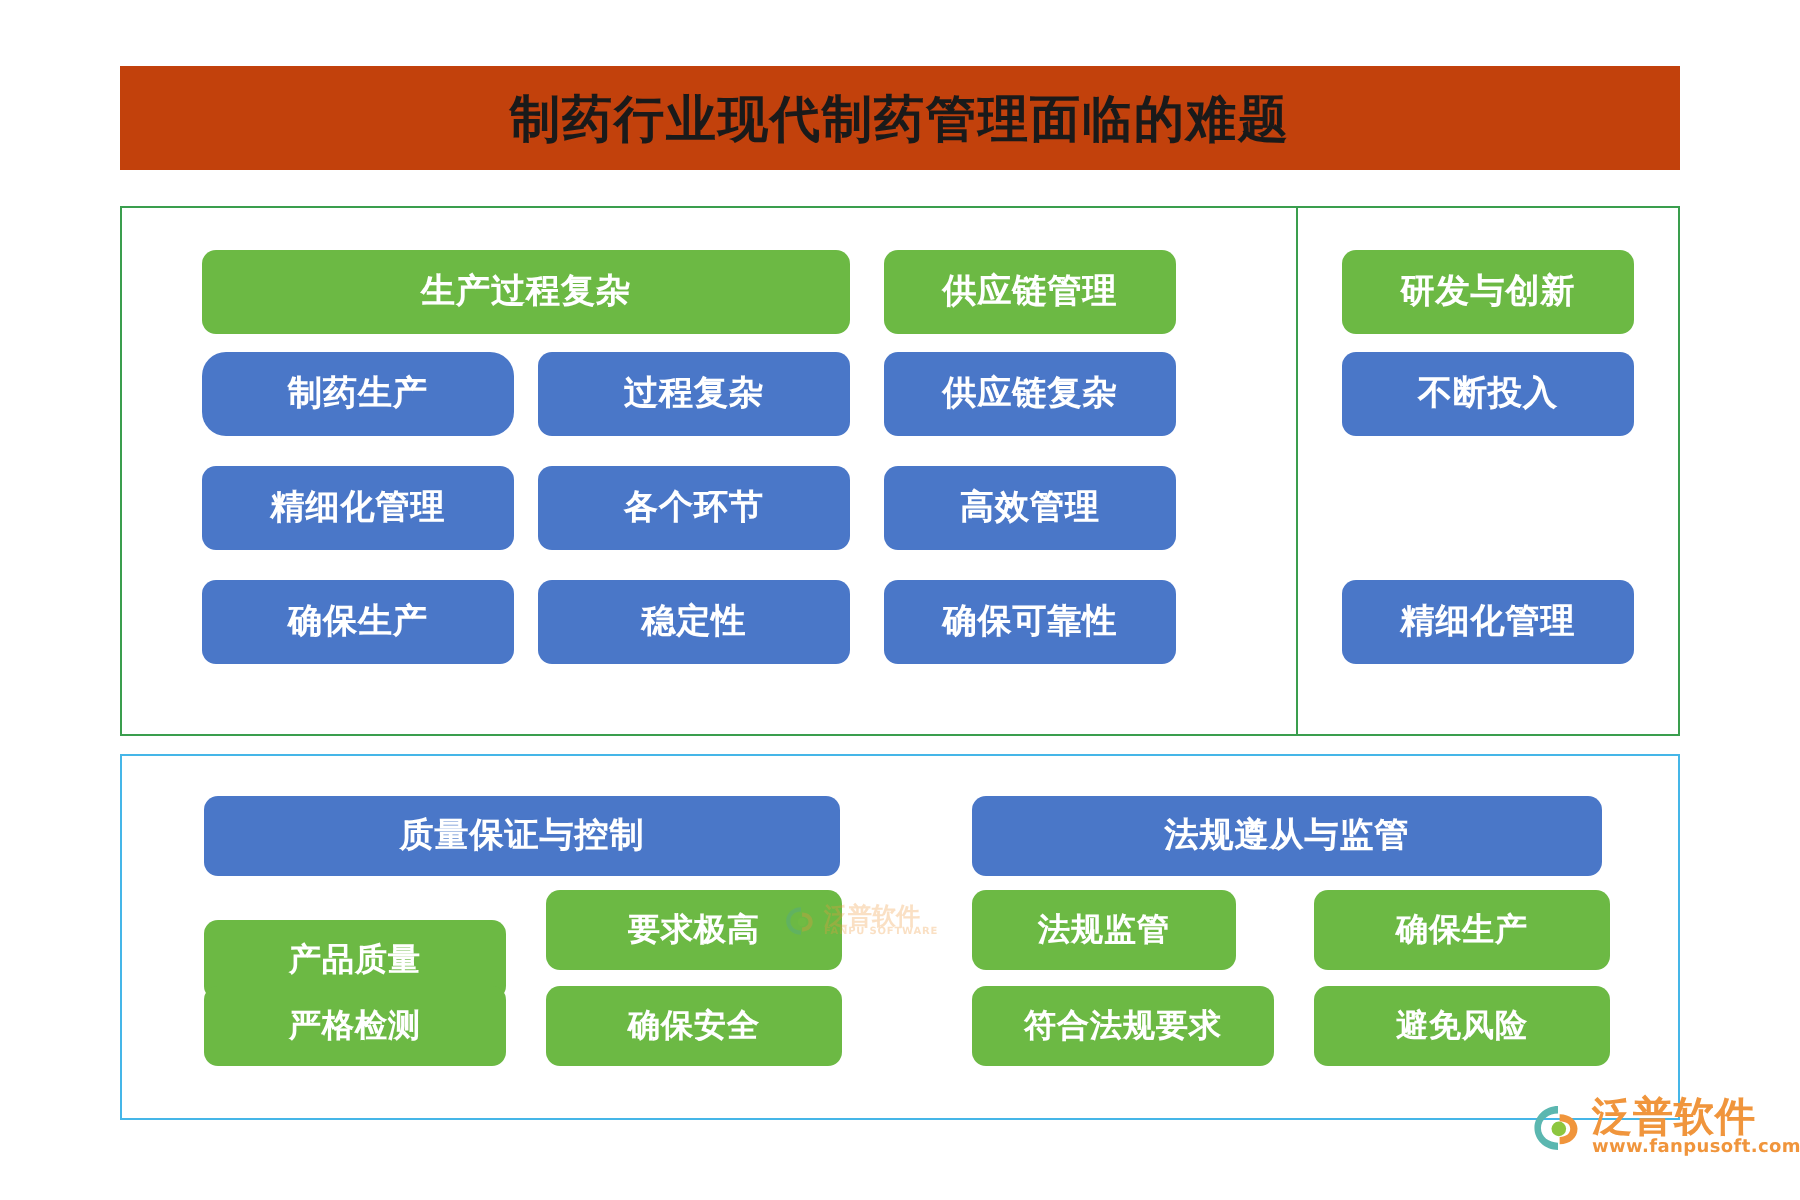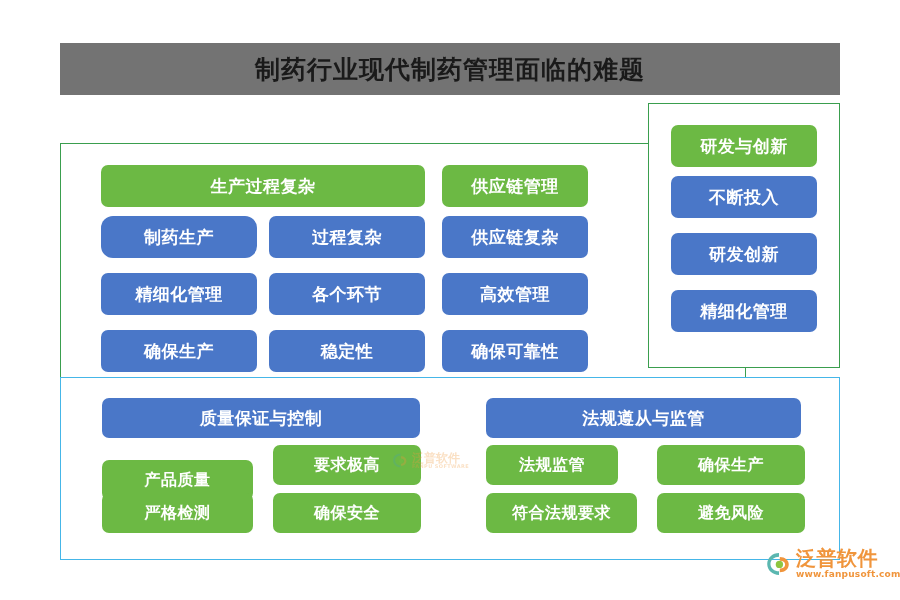--- a/index.html
+++ b/index.html
@@ -12,24 +12,24 @@
     height: 600px;
     font-family: "DejaVu Sans", "Liberation Sans", sans-serif;
     overflow: hidden;
     position: relative;
   }
 
   
   .header-band {
     position: absolute;
     left: 60px;
-    top: 43px;
+    top: 33px;
     width: 780px;
     height: 52px;
-    background: #737373;
+    background: #c2410c;
     display: flex;
     align-items: center;
     justify-content: center;
   }
   .header-title {
     font-size: 25px;
     font-weight: bold;
     color: #1a1a1a;
     letter-spacing: 1px;
     line-height: 1;
@@ -38,21 +38,21 @@
   
   .panel {
     position: absolute;
     background: #ffffff;
     box-sizing: border-box;
   }
   .panel-green { border: 1.5px solid #3a9e4e; }
   .panel-blue  { border: 1.5px solid #45b6e8; }
 
   #panel-production {
-    left: 60px;  top: 103px;  width: 686px; height: 265px; margin-top: 40px;
+    left: 60px;  top: 103px;  width: 686px; height: 265px;
   }
   #panel-rnd {
     left: 648px; top: 103px;  width: 192px; height: 265px;
   }
   #panel-bottom {
     left: 60px;  top: 377px;  width: 780px; height: 183px;
   }
 
   
   .chip {
@@ -158,21 +158,20 @@
   <div class="chip blue" style="left:381px; top:129px; width:146px; height:42px;">高效管理</div>
 
   <div class="chip blue" style="left:40px; top:186px; width:156px; height:42px;">确保生产</div>
   <div class="chip blue" style="left:208px; top:186px; width:156px; height:42px;">稳定性</div>
   <div class="chip blue" style="left:381px; top:186px; width:146px; height:42px;">确保可靠性</div>
 </div>
 
 <div class="panel panel-green" id="panel-rnd">
   <div class="chip blue" style="left:22px; top:72px; width:146px; height:42px;">不断投入</div>
   <div class="chip green" style="left:22px; top:21px; width:146px; height:42px;">研发与创新</div>
-  <div class="chip blue" style="left:22px; top:129px; width:146px; height:42px;">研发创新</div>
   <div class="chip blue" style="left:22px; top:186px; width:146px; height:42px;">精细化管理</div>
 </div>
 
 <div class="panel panel-blue" id="panel-bottom">
 
   <div class="chip blue" style="left:41px; top:20px; width:318px; height:40px;">质量保证与控制</div>
   <div class="chip green sm" style="left:41px; top:82px; width:151px; height:40px;">产品质量</div>
   <div class="chip green sm" style="left:212px; top:67px; width:148px; height:40px;">要求极高</div>
   <div class="chip green sm" style="left:41px; top:115px; width:151px; height:40px;">严格检测</div>
   <div class="chip green sm" style="left:212px; top:115px; width:148px; height:40px;">确保安全</div>

